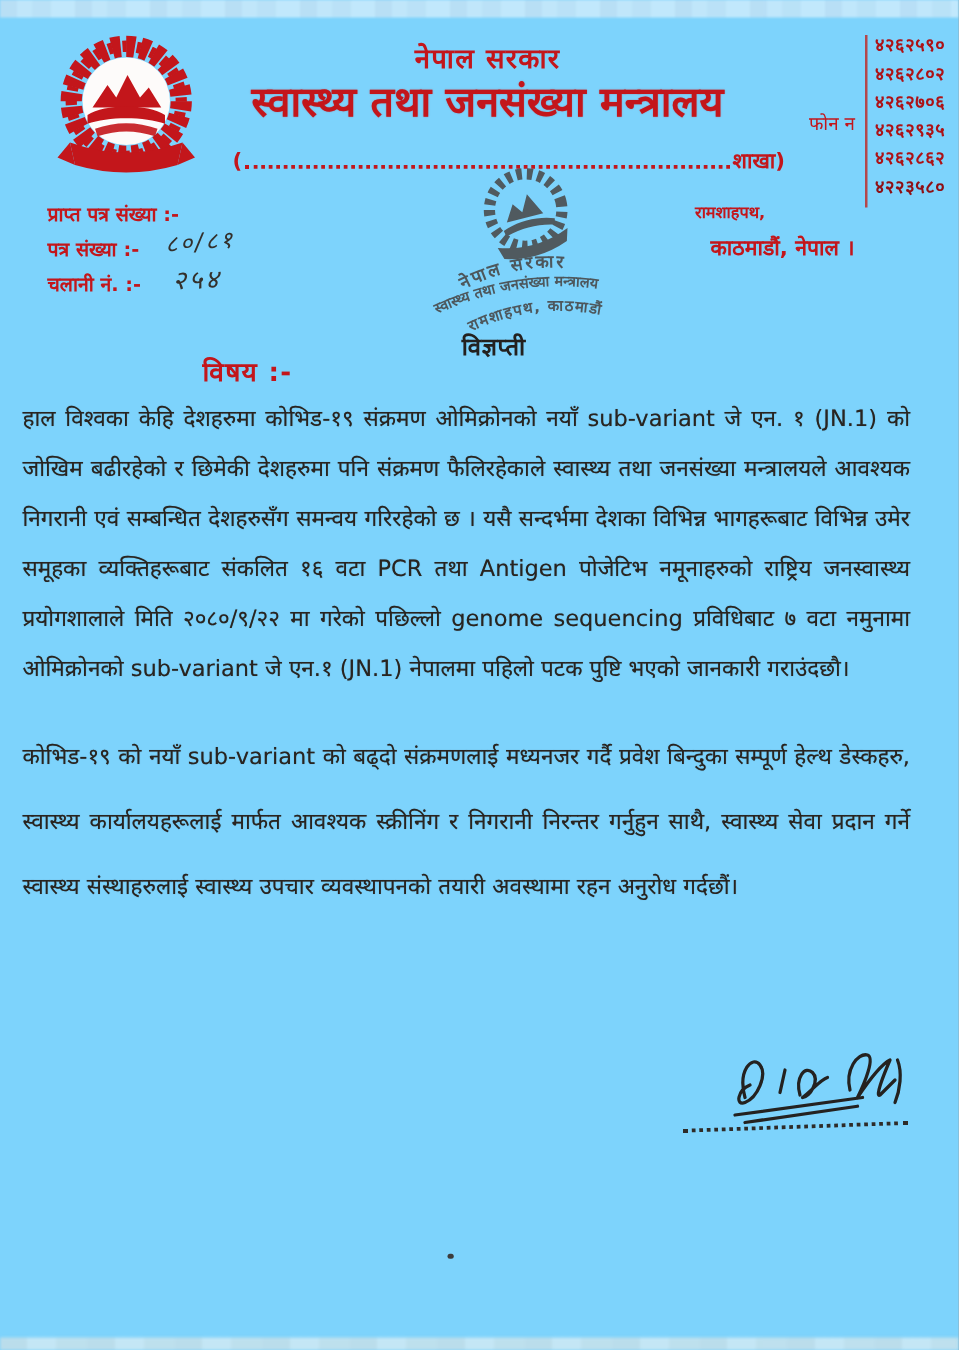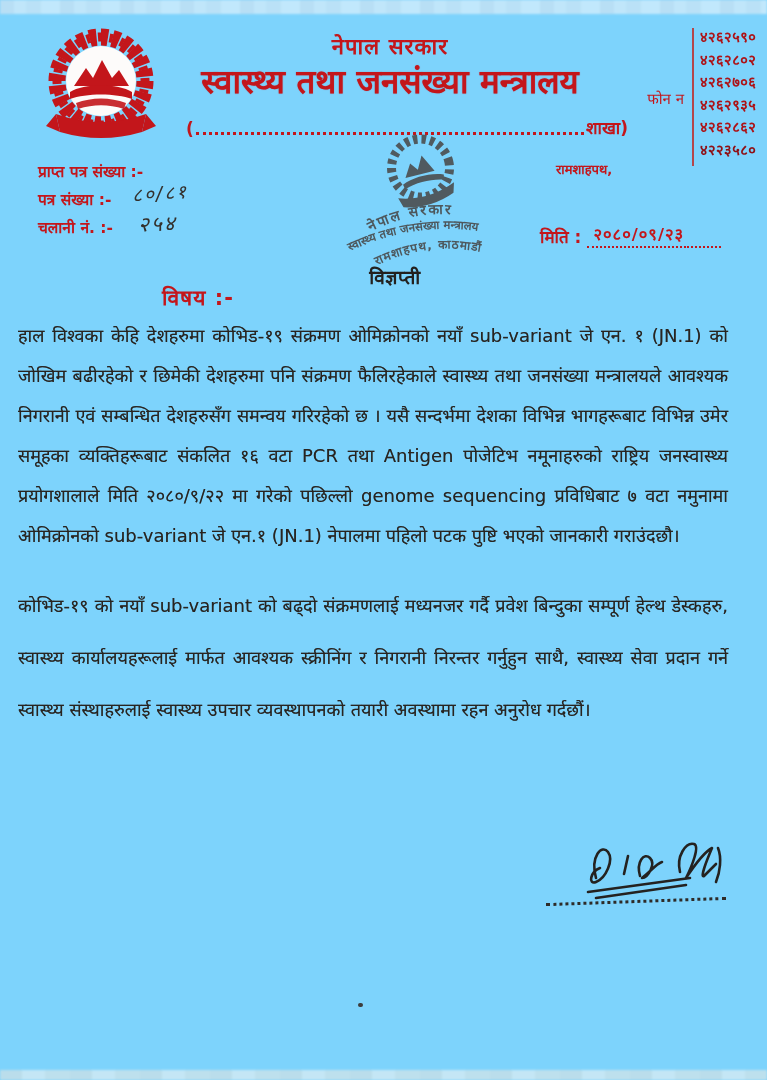--- a/index.html
+++ b/index.html
@@ -189,25 +189,21 @@
       <text font-size="11.5" font-weight="bold" fill="#474747">
         <textPath href="#arcB">स्वास्थ्य तथा जनसंख्या मन्त्रालय</textPath>
       </text>
       <text font-size="12" font-weight="bold" fill="#474747" letter-spacing="1">
         <textPath href="#arcC">रामशाहपथ, काठमाडौं</textPath>
       </text>
     </g>
   </svg>
 
   <div class="addr1">रामशाहपथ,</div>
-  <div class="date-row">
-    <span class="date-label">मिति :</span>
-    <span class="date-value">२०८०/०९/२३</span>
-    <span class="date-tail"></span>
-  </div>
+  <div class="addr2">काठमाडौं, नेपाल ।</div>
 
   <div class="notice-title">विज्ञप्ती</div>
   <div class="subject">विषय :-</div>
 
   <div class="para para-1">हाल विश्वका केहि देशहरुमा कोभिड-१९ संक्रमण ओमिक्रोनको नयाँ sub-variant जे एन. १ (JN.1) को जोखिम बढीरहेको र छिमेकी देशहरुमा पनि संक्रमण फैलिरहेकाले स्वास्थ्य तथा जनसंख्या मन्त्रालयले आवश्यक निगरानी एवं सम्बन्धित देशहरुसँग समन्वय गरिरहेको छ । यसै सन्दर्भमा देशका विभिन्न भागहरूबाट विभिन्न उमेर समूहका व्यक्तिहरूबाट संकलित १६ वटा PCR तथा Antigen पोजेटिभ नमूनाहरुको राष्ट्रिय जनस्वास्थ्य प्रयोगशालाले मिति २०८०/९/२२ मा गरेको पछिल्लो genome sequencing प्रविधिबाट ७ वटा नमुनामा ओमिक्रोनको sub-variant जे एन.१ (JN.1) नेपालमा पहिलो पटक पुष्टि भएको जानकारी गराउंदछौ।</div>
   <div class="para para-2">कोभिड-१९ को नयाँ sub-variant को बढ्दो संक्रमणलाई मध्यनजर गर्दै प्रवेश बिन्दुका सम्पूर्ण हेल्थ डेस्कहरु, स्वास्थ्य कार्यालयहरूलाई मार्फत आवश्यक स्क्रीनिंग र निगरानी निरन्तर गर्नुहुन साथै, स्वास्थ्य सेवा प्रदान गर्ने स्वास्थ्य संस्थाहरुलाई स्वास्थ्य उपचार व्यवस्थापनको तयारी अवस्थामा रहन अनुरोध गर्दछौं।</div>
 
   <svg class="sig-scribble" viewBox="0 0 195 70">
     <g fill="none" stroke="#242220" stroke-width="2.6" stroke-linecap="round" stroke-linejoin="round">
       <path d="M56 40 C50 18 62 6 68 14 C74 22 66 40 56 44 C48 47 50 34 60 30"></path>

